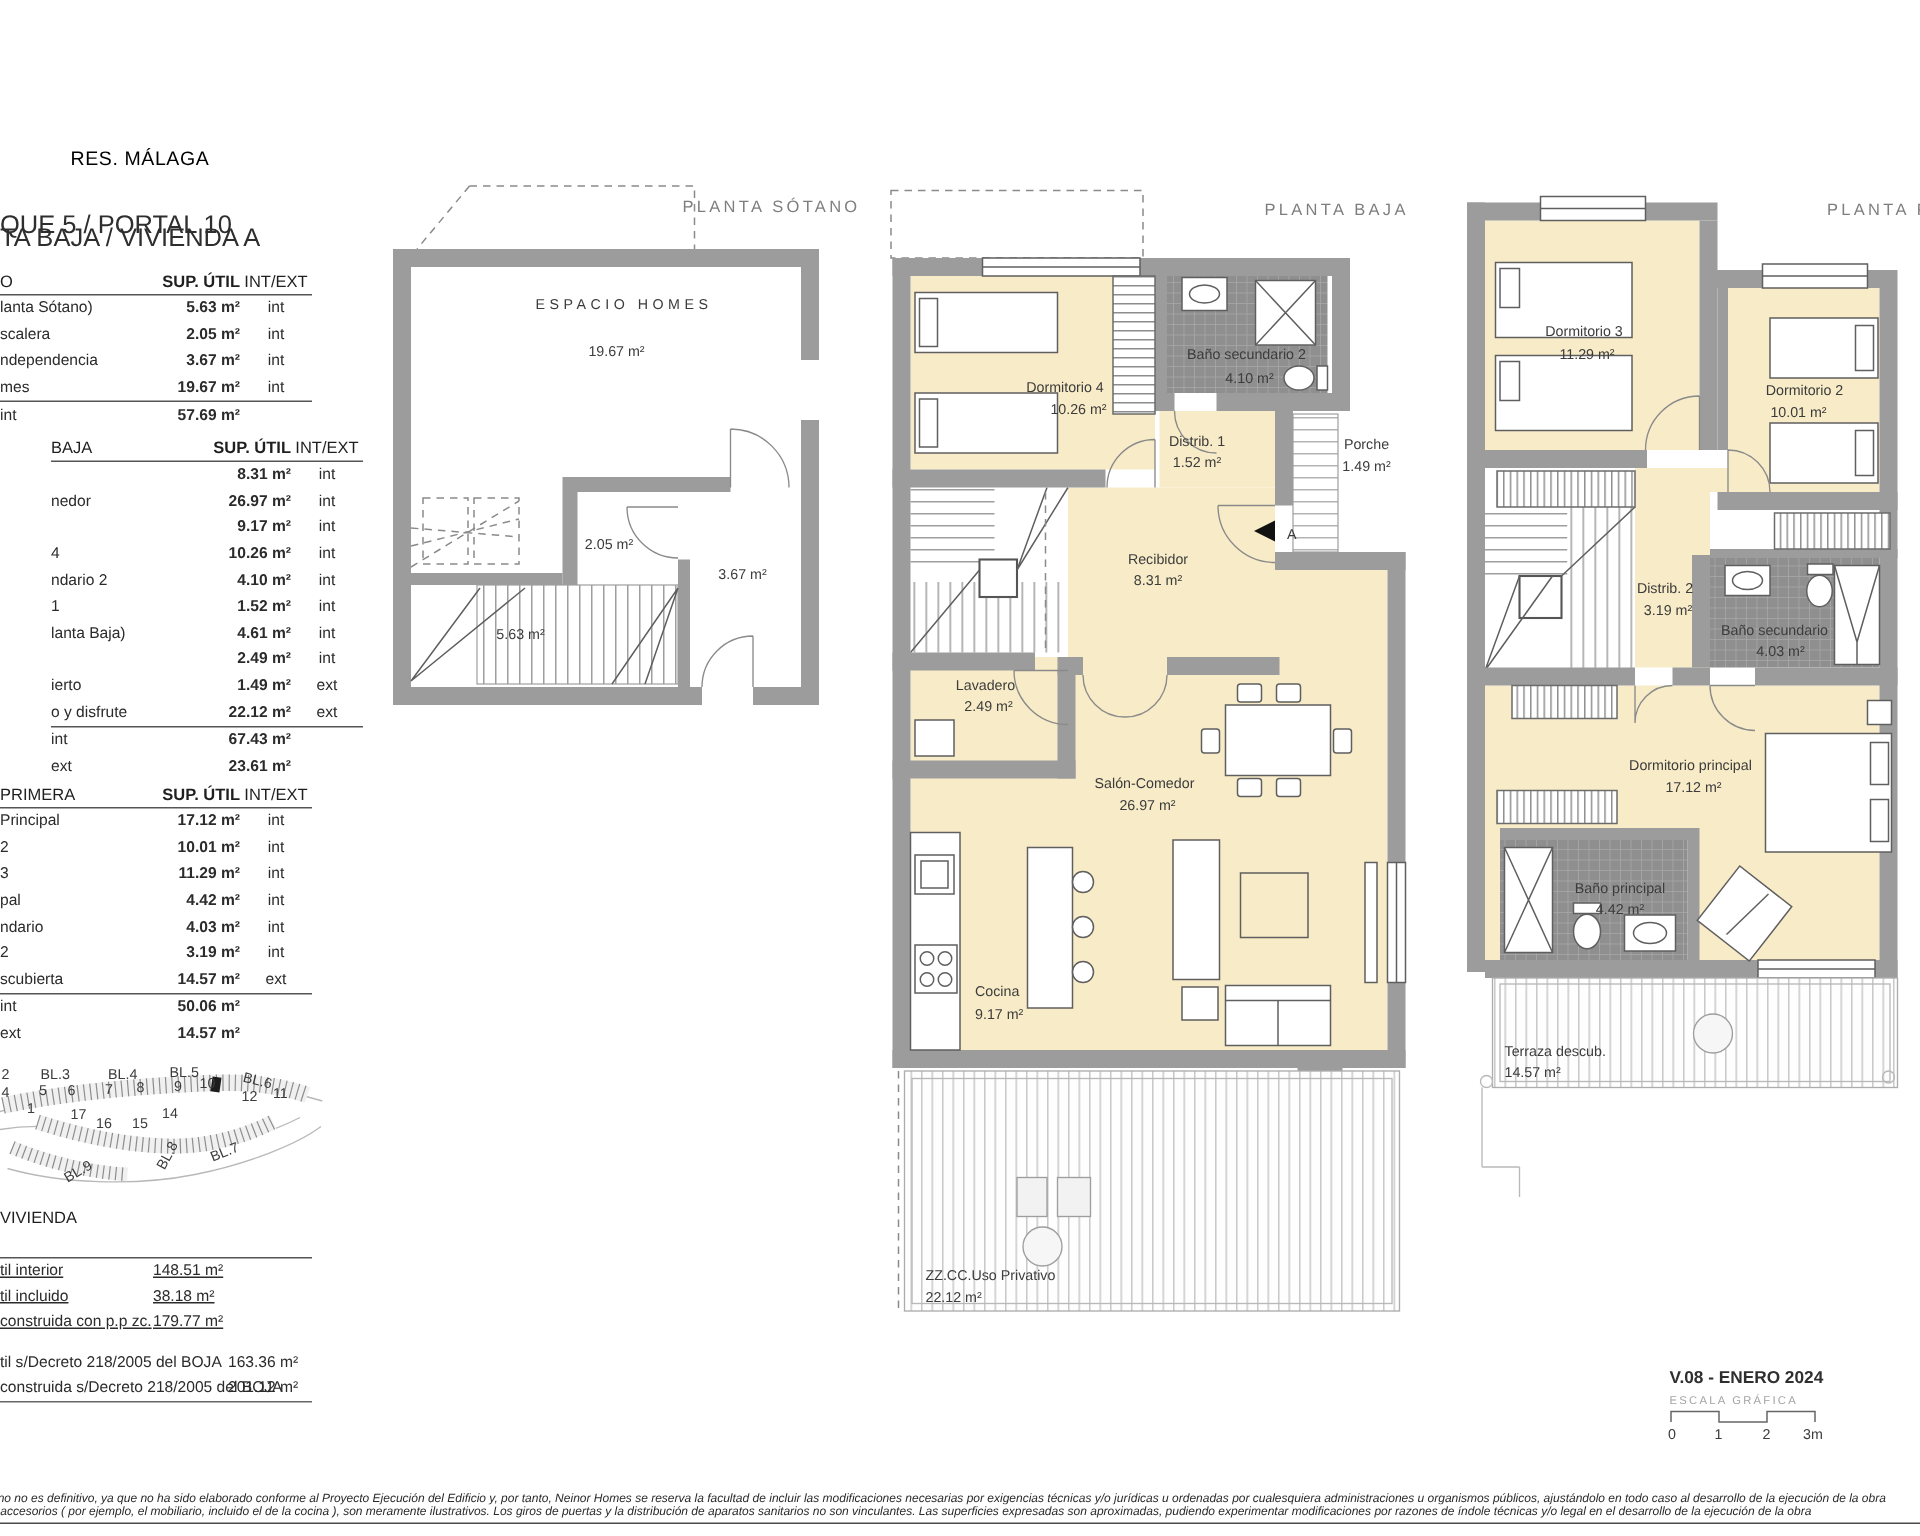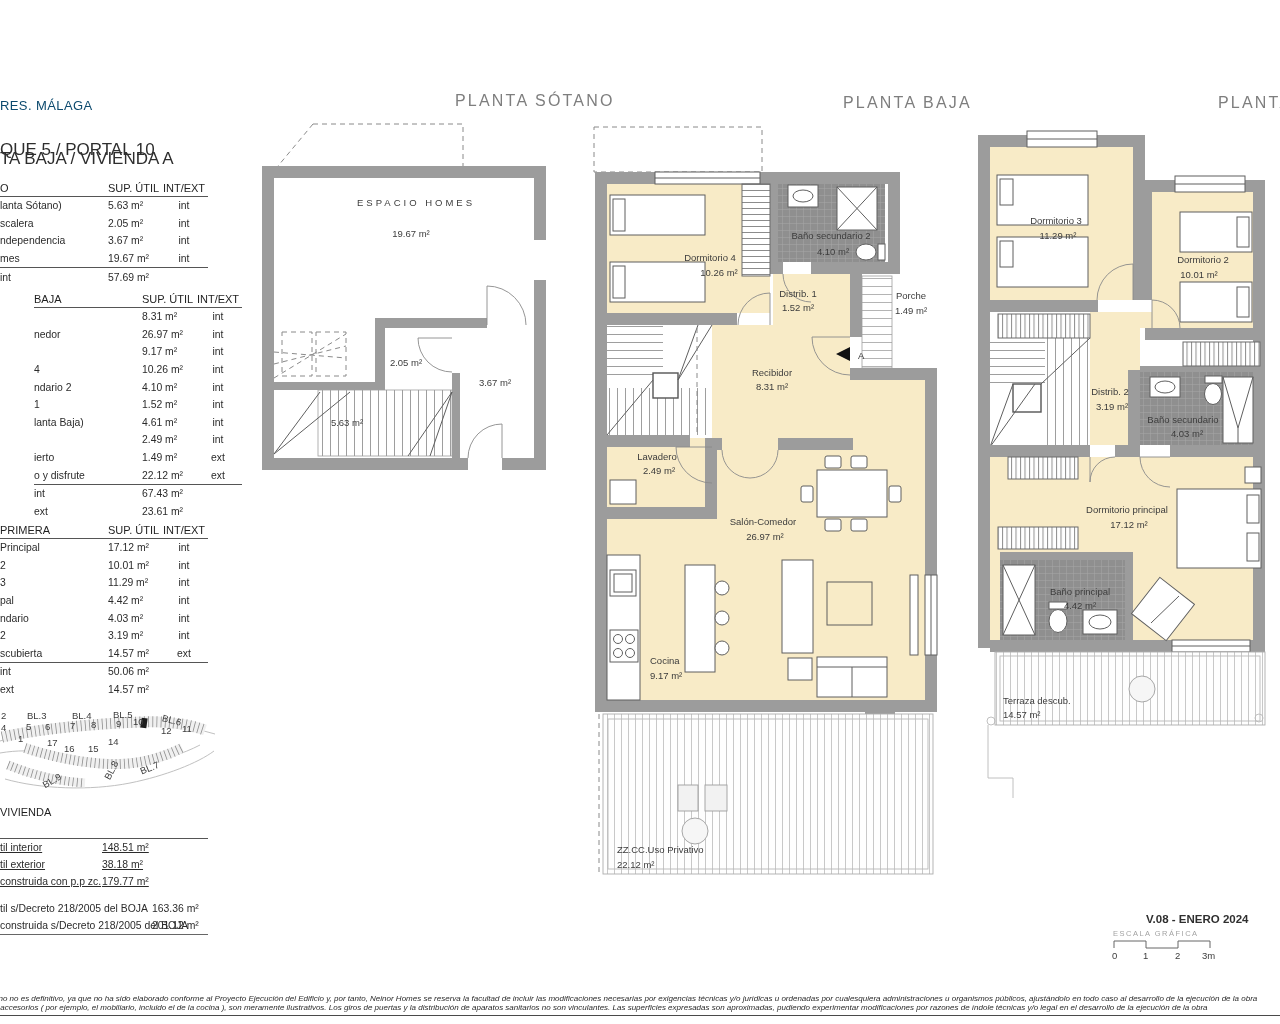--- a/index.html
+++ b/index.html
@@ -1,48 +1,48 @@
 <!DOCTYPE html>
 <html><head>
 <meta charset="utf-8">
 <style>
   html,body{margin:0;padding:0;background:#fff;}
   #page{position:relative;width:1280px;height:1024px;overflow:hidden;background:#fff;
         font-family:"Liberation Sans",sans-serif;color:#222;}
   
-  .phead{position:absolute;font-size:16px;letter-spacing:2.2px;color:#7e7e7e;white-space:nowrap;}
+  .phead{position:absolute;font-size:11px;letter-spacing:2.2px;color:#7e7e7e;white-space:nowrap;margin-top:40px;}
   
-  .pr{position:absolute;left:0;top:98px;font-size:13px;letter-spacing:.4px;color:#0c4a6e;white-space:nowrap;}
+  .pr{position:absolute;left:0;top:98px;font-size:13px;letter-spacing:.4px;color:#000000;white-space:nowrap;padding-left:47px;}
   .tb{position:absolute;left:0;font-size:17px;color:#2e2e2e;white-space:nowrap;}
   
   .atable{position:absolute;left:0;width:208px;font-size:10.4px;color:#2b2b2b;}
   .thead{display:grid;grid-template-columns:108px 52px 48px;border-bottom:1.2px solid #555;
          padding-bottom:2px;font-size:11px;color:#1f1f1f;white-space:nowrap;}
-  .thead .c2,.trow .c2{text-align:left;}
+  .thead .c2,.trow .c2{text-align:right;font-weight:bold;}
   .thead .c3,.trow .c3{text-align:center;}
   .trow{display:grid;grid-template-columns:108px 52px 48px;height:17.6px;align-items:center;white-space:nowrap;}
   .tsep{border-top:1.2px solid #555;}
   .vhead{border-bottom:1.2px solid #555;padding-bottom:20px;font-size:11px;color:#1f1f1f;white-space:nowrap;}
   .vrow{display:grid;grid-template-columns:102px 58px;height:17.2px;align-items:center;white-space:nowrap;text-decoration:underline;}
   .vrow .c2,.brow .c2{}
   .brow{display:grid;grid-template-columns:152px 56px;height:17.2px;align-items:center;white-space:nowrap;}
   .bgap{height:9px;}
   .bline{border-top:1px solid #666;}
   
   svg{position:absolute;overflow:hidden;}
   svg text{font-family:"Liberation Sans",sans-serif;fill:#3c3c3c;font-size:9.5px;}
   .wall{fill:#9c9c9c;}
   .cream{fill:#f8ebc7;}
   .fx{fill:#fff;stroke:#5f5f5f;stroke-width:1;}
   .fxl{fill:none;stroke:#5f5f5f;stroke-width:1;}
   .arc{fill:none;stroke:#8a8a8a;stroke-width:.9;}
   .dsh{fill:none;stroke:#8a8a8a;stroke-width:1;stroke-dasharray:5 4;}
   .thin{fill:none;stroke:#b9b9b9;stroke-width:.9;}
   
-  .vline{position:absolute;left:1113px;top:913px;font-size:11.5px;font-weight:bold;color:#2f2f2f;white-space:nowrap;margin-left:33px;}
+  .vline{position:absolute;left:1113px;top:913px;font-size:11.5px;font-weight:bold;color:#2f2f2f;white-space:nowrap;}
   .sgraf{position:absolute;left:1113px;top:929px;font-size:7.5px;letter-spacing:1.5px;color:#a3a3a3;white-space:nowrap;}
   
   .disc{position:absolute;left:-6px;width:1300px;font-style:italic;font-size:8px;color:#2a2a2a;white-space:nowrap;overflow:hidden;}
   .rule{position:absolute;left:0;top:1015px;width:1280px;height:1px;background:#4a4a4a;}
 </style>
 </head>
 <body>
 
 <div id="page">
 
@@ -256,21 +256,21 @@
     </g>
   </svg>
 
   <div class="atable" style="top:806px;">
     <div class="vhead">VIVIENDA</div>
     <div class="vrow">
         <span class="c1">til interior</span>
         <span class="c2">148.51 m²</span>
       </div>
     <div class="vrow">
-        <span class="c1">til exterior</span>
+        <span class="c1">til incluido</span>
         <span class="c2">38.18 m²</span>
       </div>
     <div class="vrow">
         <span class="c1">construida con p.p zc.</span>
         <span class="c2">179.77 m²</span>
       </div>
     <div class="bgap"></div>
     <div class="brow">
         <span class="c1">til s/Decreto 218/2005 del BOJA</span>
         <span class="c2">163.36 m²</span>

